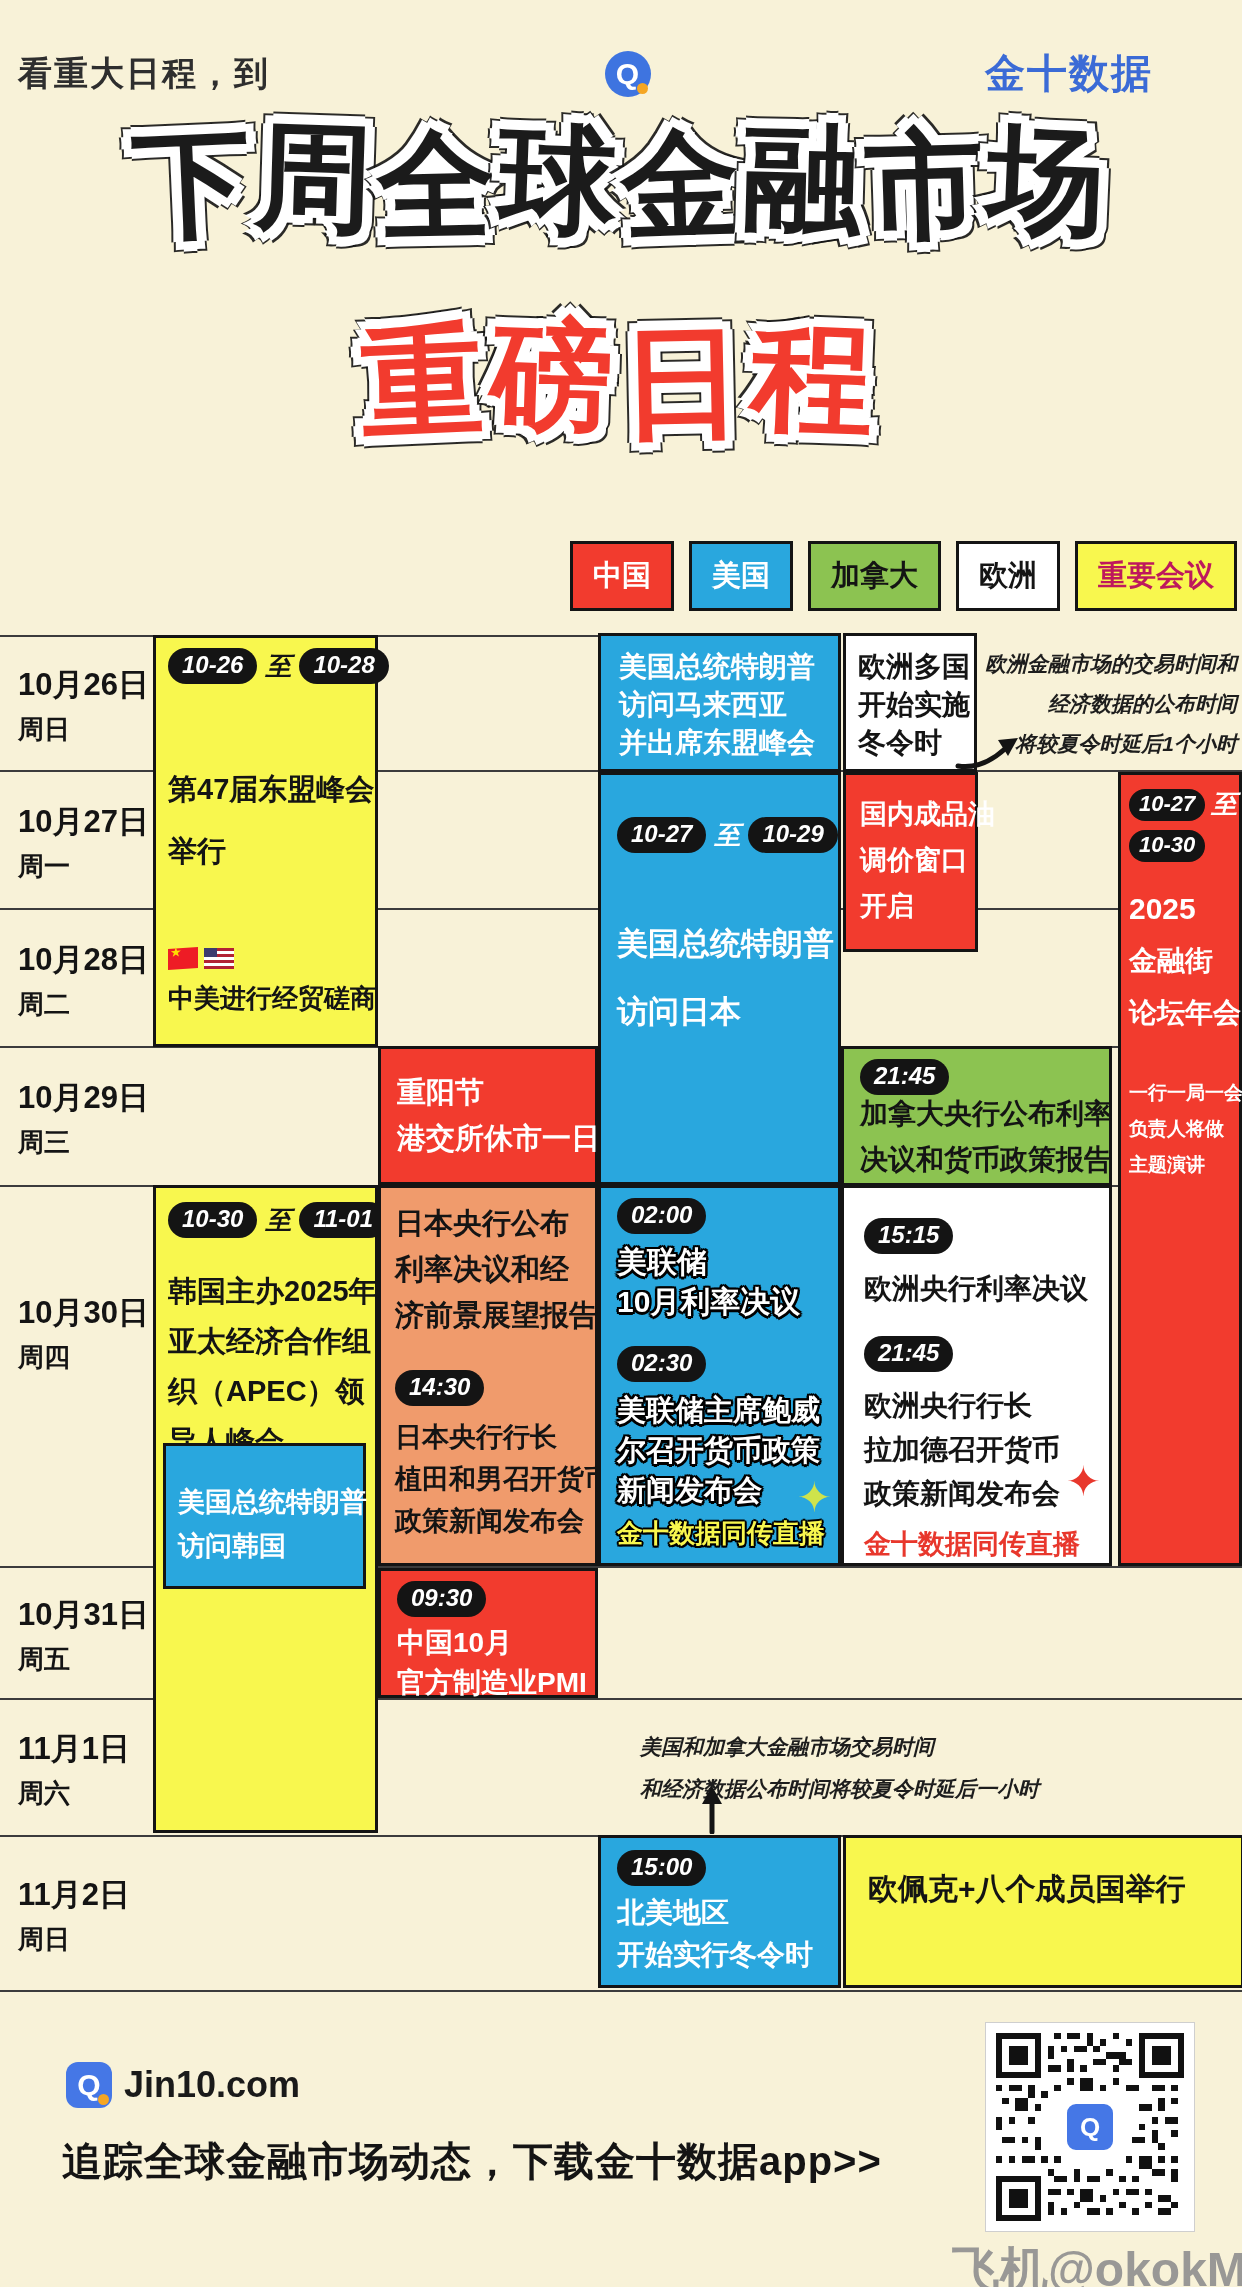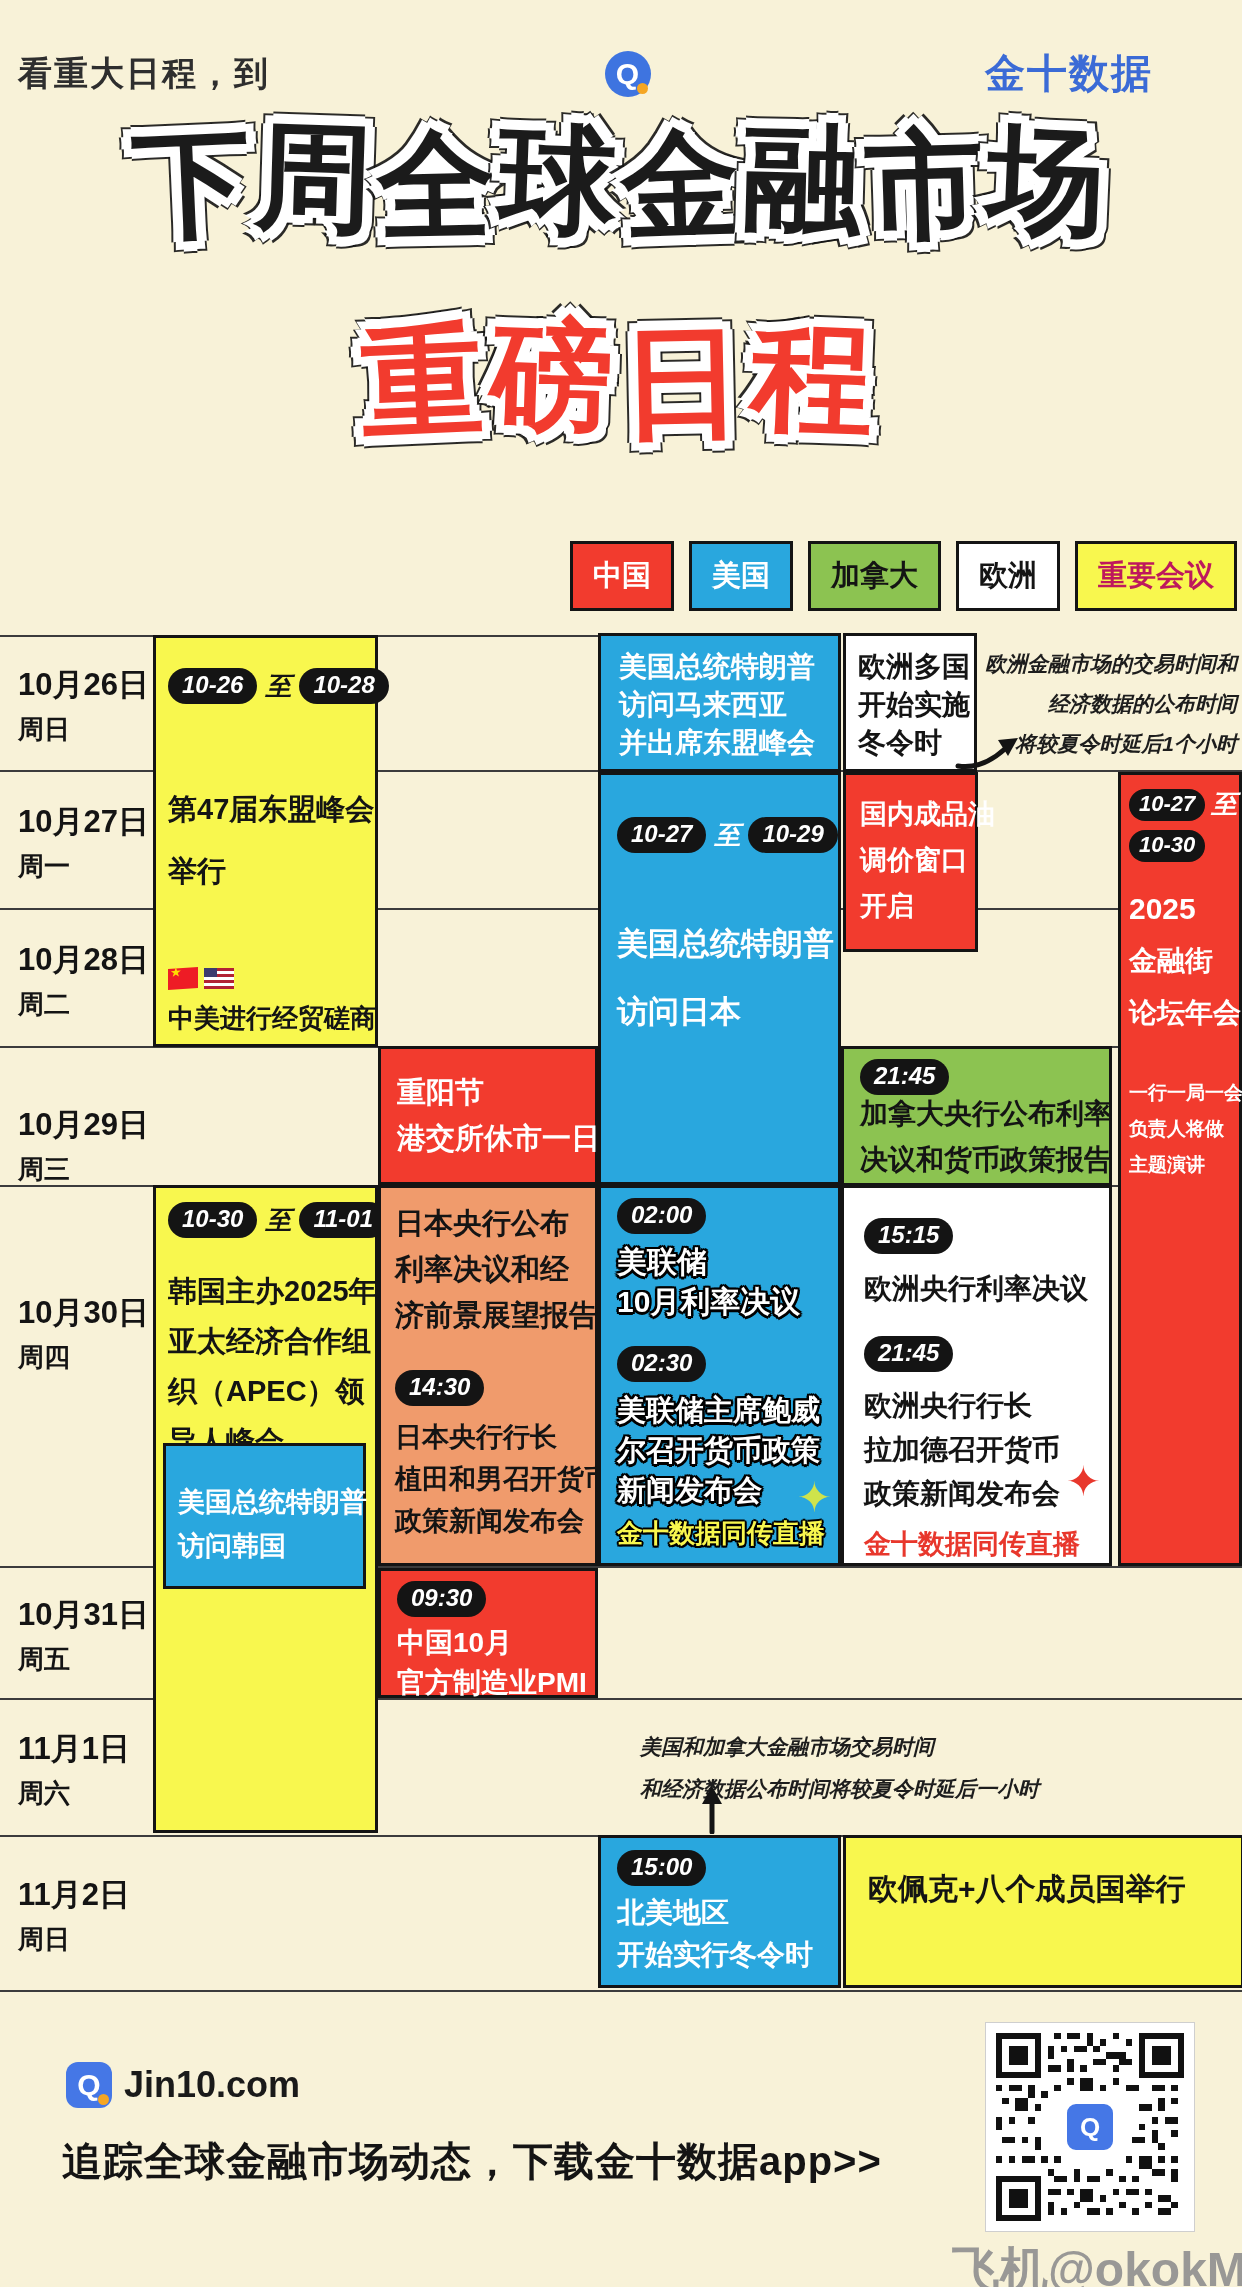--- a/index.html
+++ b/index.html
@@ -105,42 +105,42 @@
       <div class="d2">周日</div>
     </div>
   <div class="daterow" style="top:801px;">
       <div class="d1">10月27日</div>
       <div class="d2">周一</div>
     </div>
   <div class="daterow" style="top:939px;">
       <div class="d1">10月28日</div>
       <div class="d2">周二</div>
     </div>
-  <div class="daterow" style="top:1104px;">
+  <div class="daterow" style="top:1077px;">
       <div class="d1">10月29日</div>
       <div class="d2">周三</div>
     </div>
   <div class="daterow" style="top:1292px;">
       <div class="d1">10月30日</div>
       <div class="d2">周四</div>
     </div>
   <div class="daterow" style="top:1594px;">
       <div class="d1">10月31日</div>
       <div class="d2">周五</div>
     </div>
   <div class="daterow" style="top:1728px;">
       <div class="d1">11月1日</div>
       <div class="d2">周六</div>
     </div>
   <div class="daterow" style="top:1874px;">
       <div class="d1">11月2日</div>
       <div class="d2">周日</div>
     </div>
 
-  <div class="ev" style="left:153px;top:635px;width:225px;height:412px;background:#F8F74E;padding:30px 12px;">
+  <div class="ev" style="left:153px;top:635px;width:225px;height:412px;background:#F8F74E;padding:10px 12px;">
     <div class="badge-row">
       <span class="badge">10-26</span>
       <span class="conj">至</span>
       <span class="badge">10-28</span>
     </div>
     <div class="line b" style="margin-top:86px;font-size:29px;">第47届东盟峰会</div>
     <div class="line b" style="margin-top:22px;font-size:29px;">举行</div>
     <div class="flags" style="margin-top:76px;">
       <span class="flag cn">
           <span class="star">★</span>

